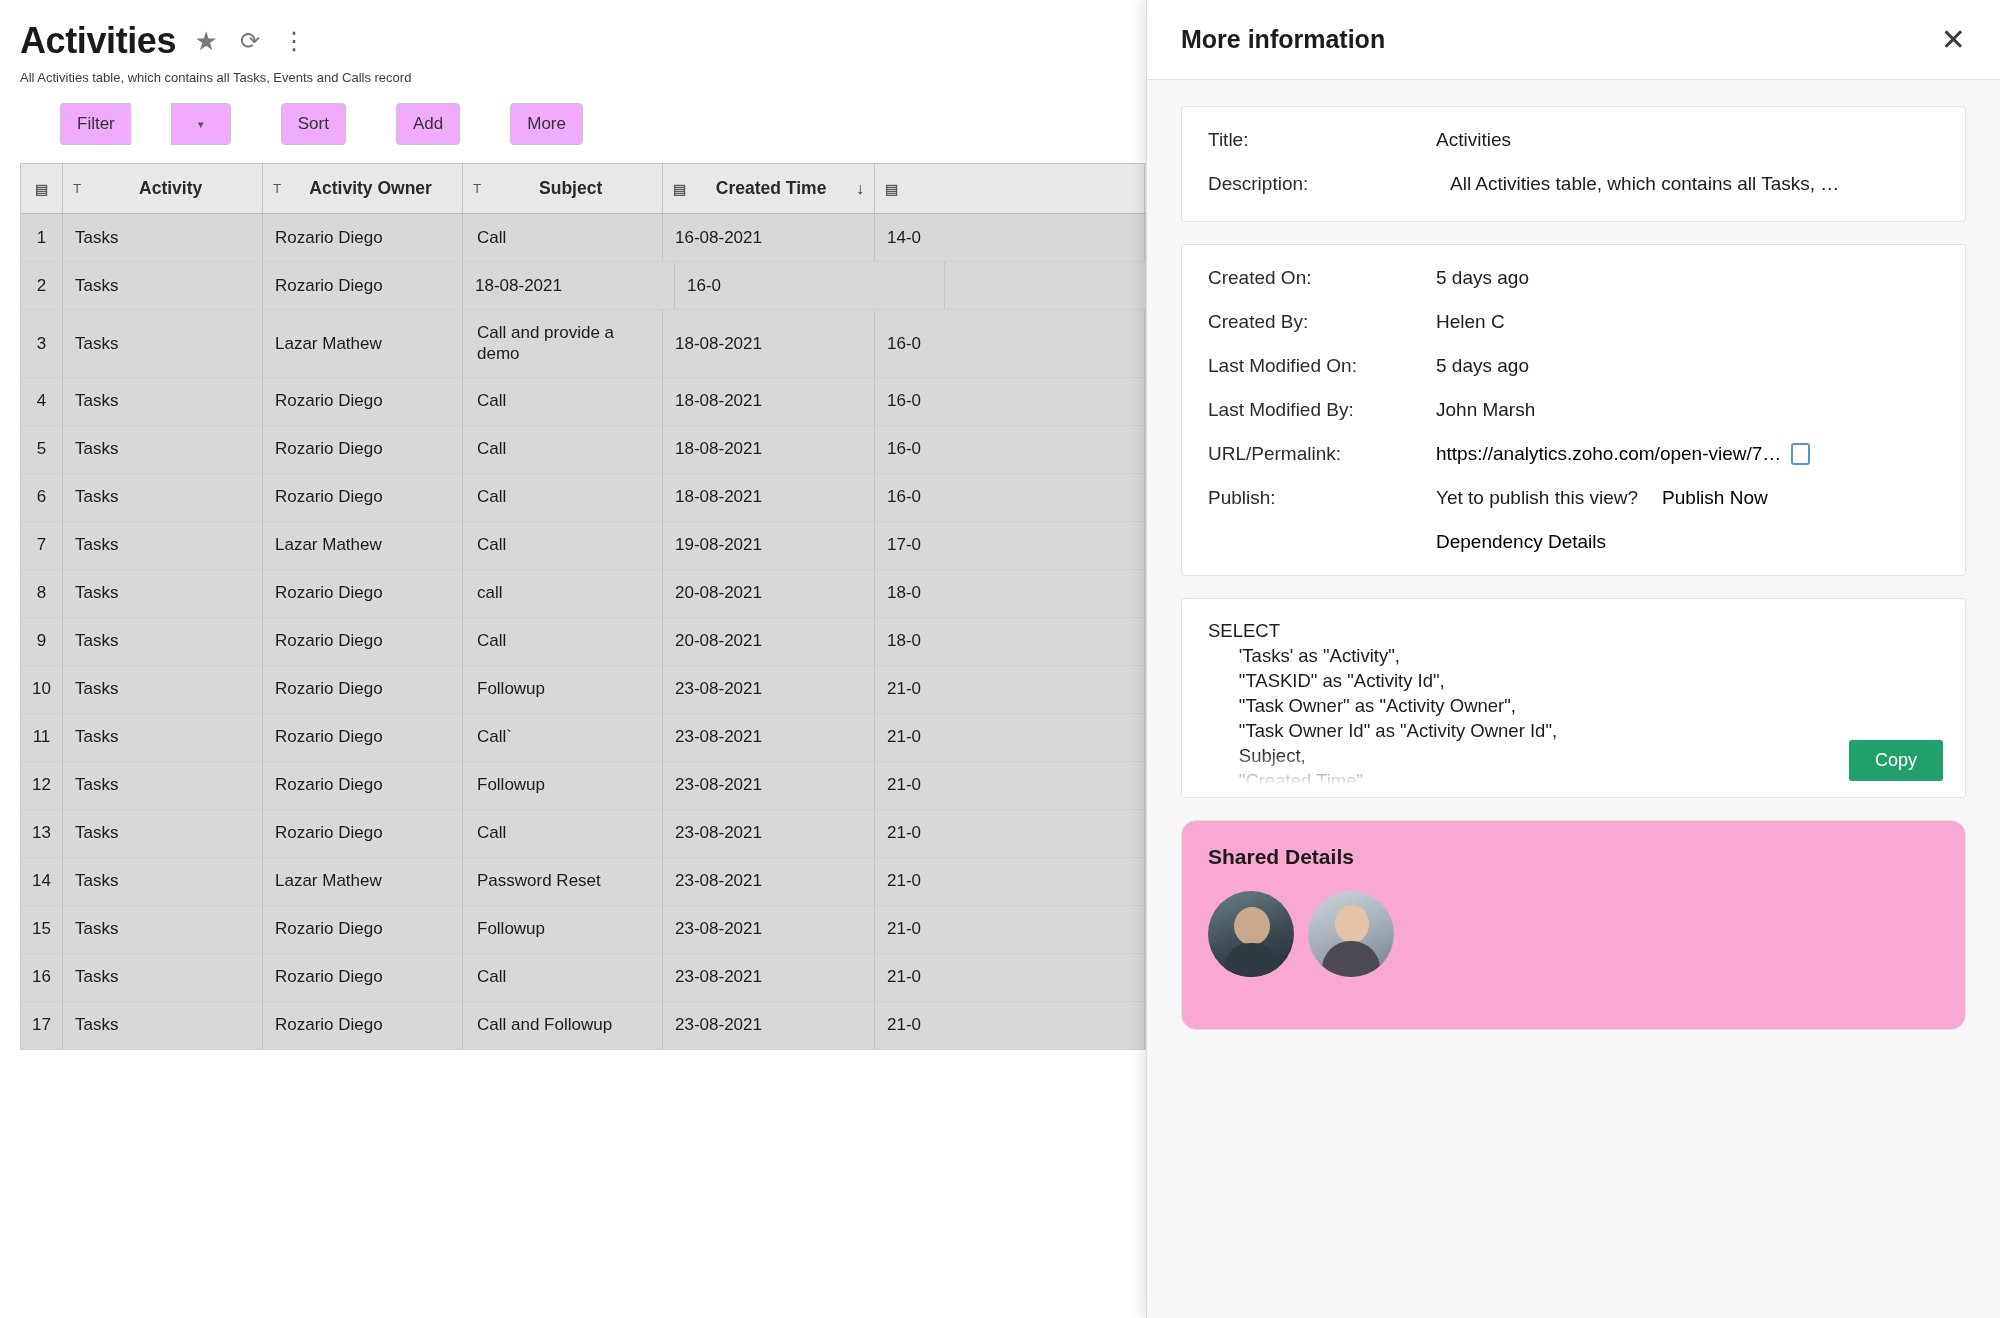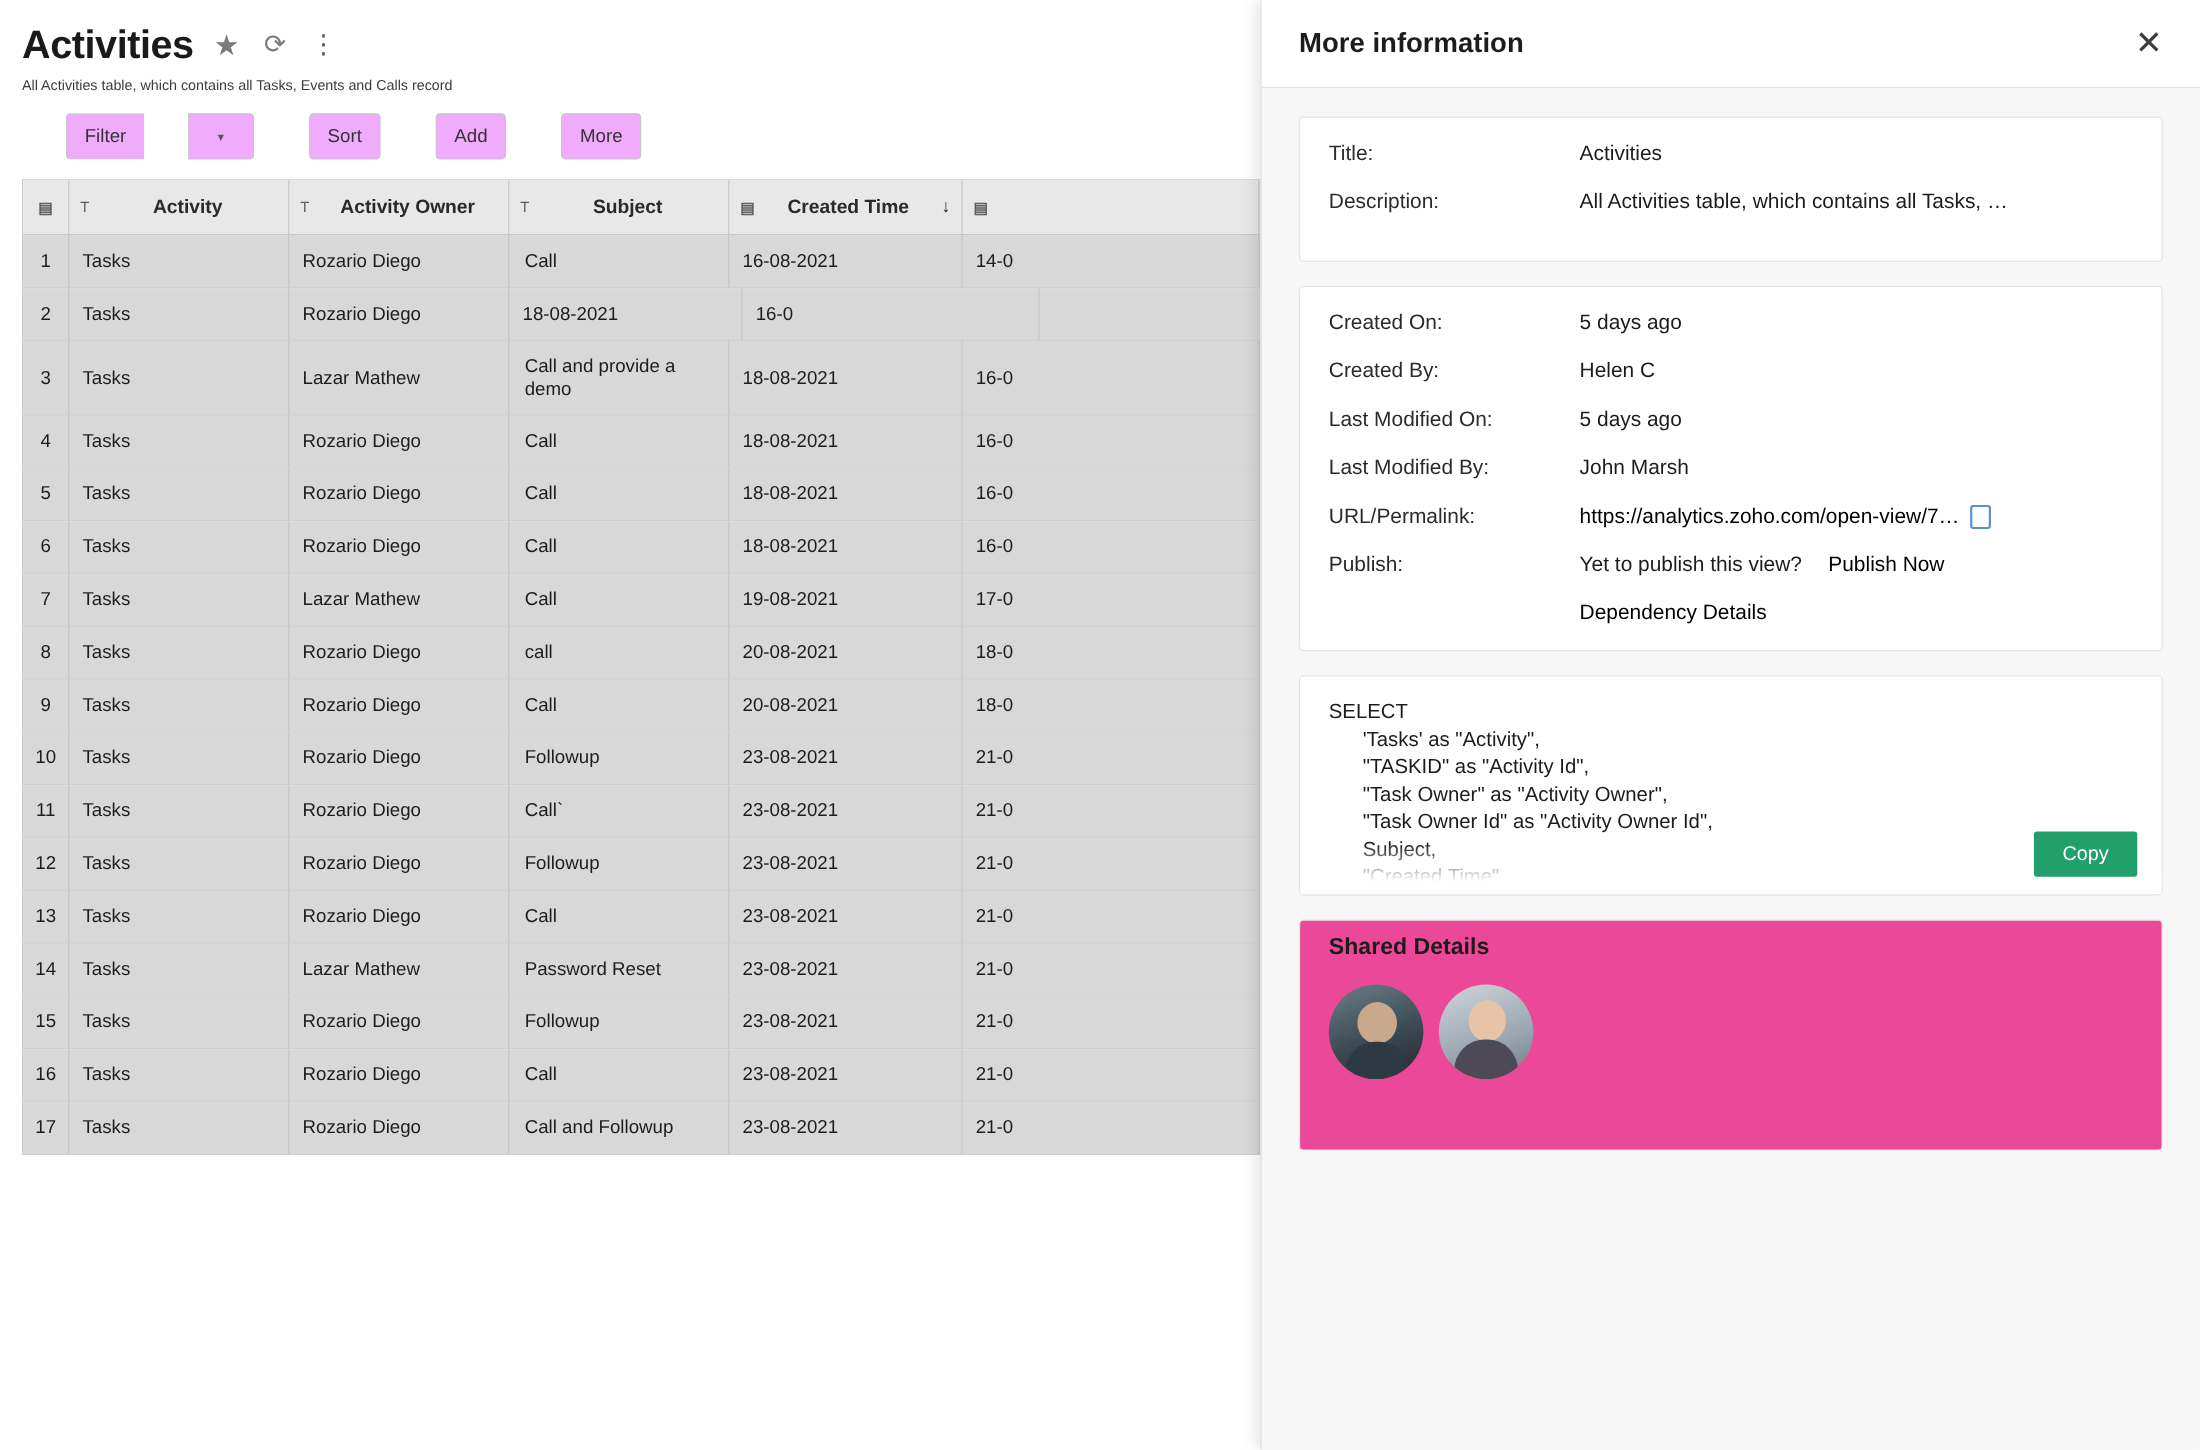--- a/index.html
+++ b/index.html
@@ -198,21 +198,21 @@
     border-radius: 4px;
     margin-bottom: 22px;
     padding: 22px 26px;
   }
   .kv {
     display: flex;
     align-items: flex-start;
     margin-bottom: 22px;
     font-size: 19px;
   }
-  .kv:last-child { margin-bottom: 20px; }
+  .kv:last-child { margin-bottom: 4px; gap: 14px; }
   .kv .k {
     width: 228px;
     color: #2b2b2b;
     flex: none;
   }
   .kv .v {
     color: #1c1c1c;
     flex: 1;
     display: flex;
     align-items: center;
@@ -274,24 +274,24 @@
     background: #22a06b;
     color: #fff;
     font-size: 18px;
     border: none;
     border-radius: 3px;
     padding: 10px 26px;
     cursor: pointer;
   }
 
   .shared-card {
-    background: #ec4899;
+    background: #f9a8d4;
     border: 1px solid #e1e1e1;
-    border-radius: 4px;
-    padding: 12px 26px 30px 26px;
+    border-radius: 15px;
+    padding: 24px 26px 30px 26px;
     height: 210px;
   }
   .shared-title {
     font-size: 21px;
     font-weight: bold;
     color: #1c1c1c;
     margin-bottom: 22px;
   }
   .avatars { display: flex; gap: 14px; }
   .avatar {

